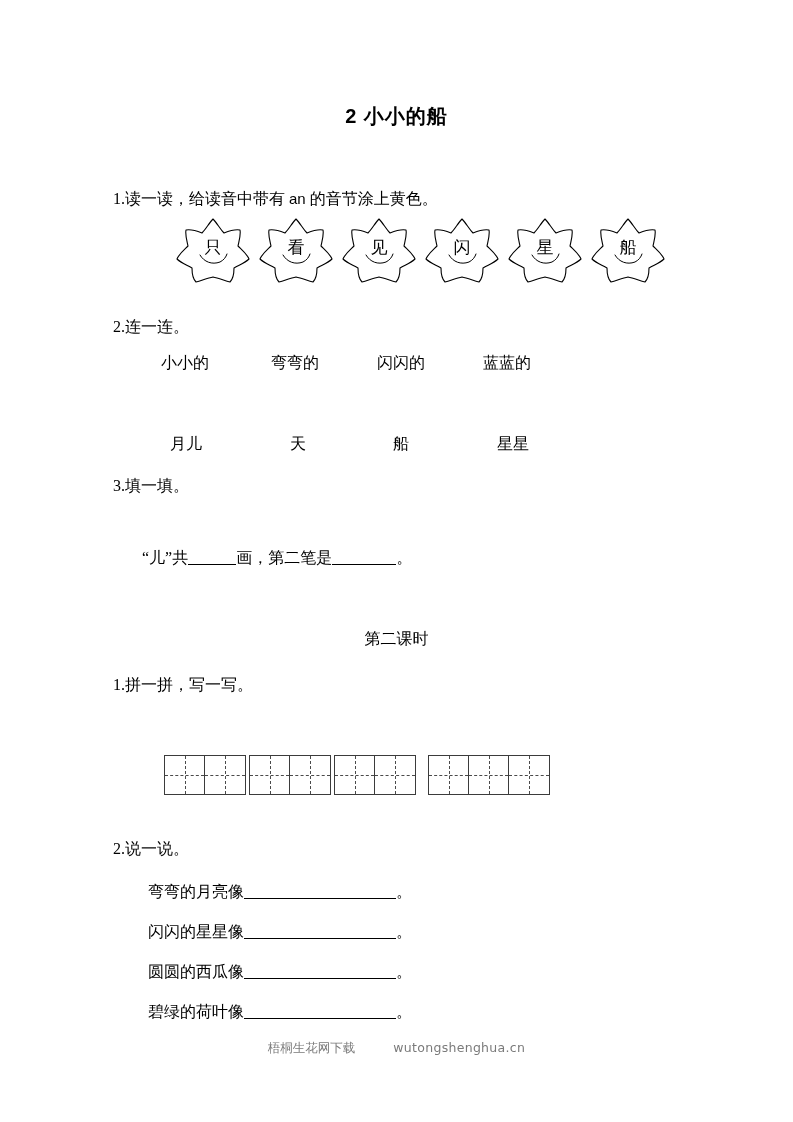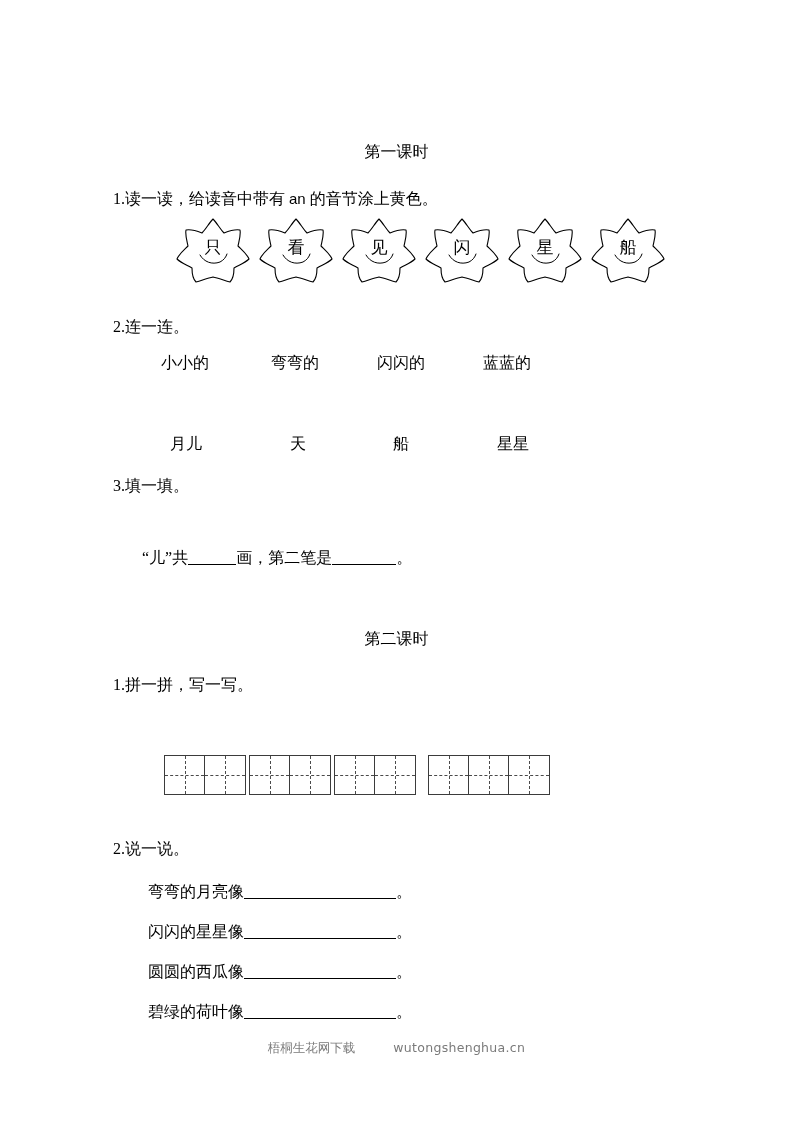--- a/index.html
+++ b/index.html
@@ -200,22 +200,22 @@
   .footer .furl {
     font-family: "DejaVu Sans", "Liberation Sans", sans-serif;
     letter-spacing: 0.3px;
   }
 </style>
 </head>
 <body>
 
 <div class="page">
 
-
-  <div class="lesson-label" id="lesson1-label">第一课时</div>
+  <div class="doc-title">2 小小的船</div>
+
 
   <div class="q-line" style="left:113px; top:188px;">
     <span class="q-num">1.</span><span>读一读，给读音中带有</span><span class="latin" style="margin:4px 4px;">an</span><span>的音节涂上黄色。</span>
   </div>
 
   <div class="star-row">
     <div class="star-item" style="left:0px;">
       <svg width="86" height="70" viewBox="0 0 86 70">
         <path d="M43 6 C47 10 50 16 54 20 C59 18 65 16 70 17 C71 22 69 28 68 33 C72 37 77 41 79 46 C75 50 69 52 64 55 C64 60 63 66 60 69 C55 68 49 65 43 64 C37 65 31 68 26 69 C23 66 22 60 22 55 C17 52 11 50 7 46 C9 41 14 37 18 33 C17 28 15 22 16 17 C21 16 27 18 32 20 C36 16 39 10 43 6 Z" fill="#ffffff" stroke="#000000" stroke-width="1.1" stroke-linejoin="round"></path>
         <path d="M30 42 C34 49 42 52 50 49 C54 47 56 44 57 41" fill="none" stroke="#000000" stroke-width="1" stroke-linecap="round"></path>

